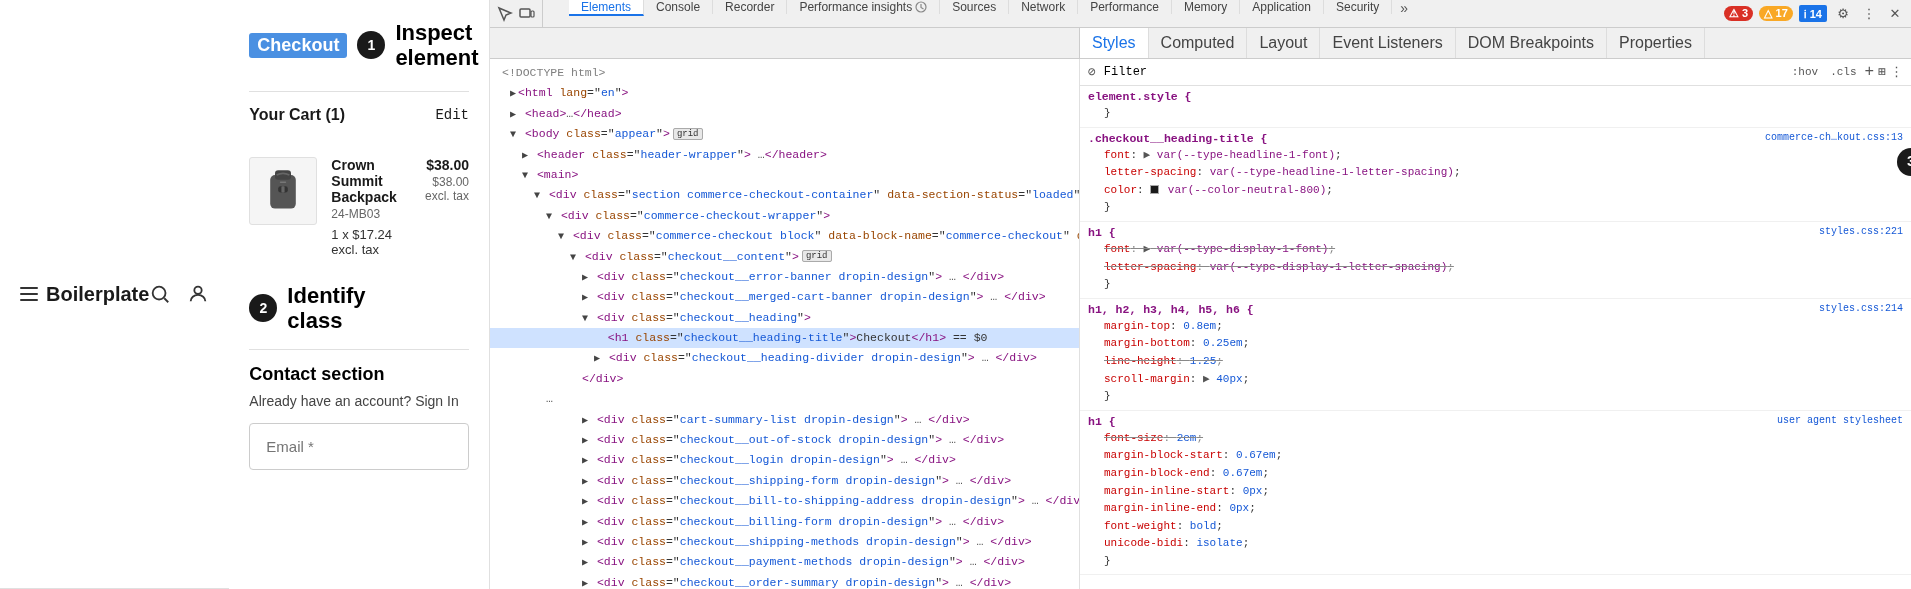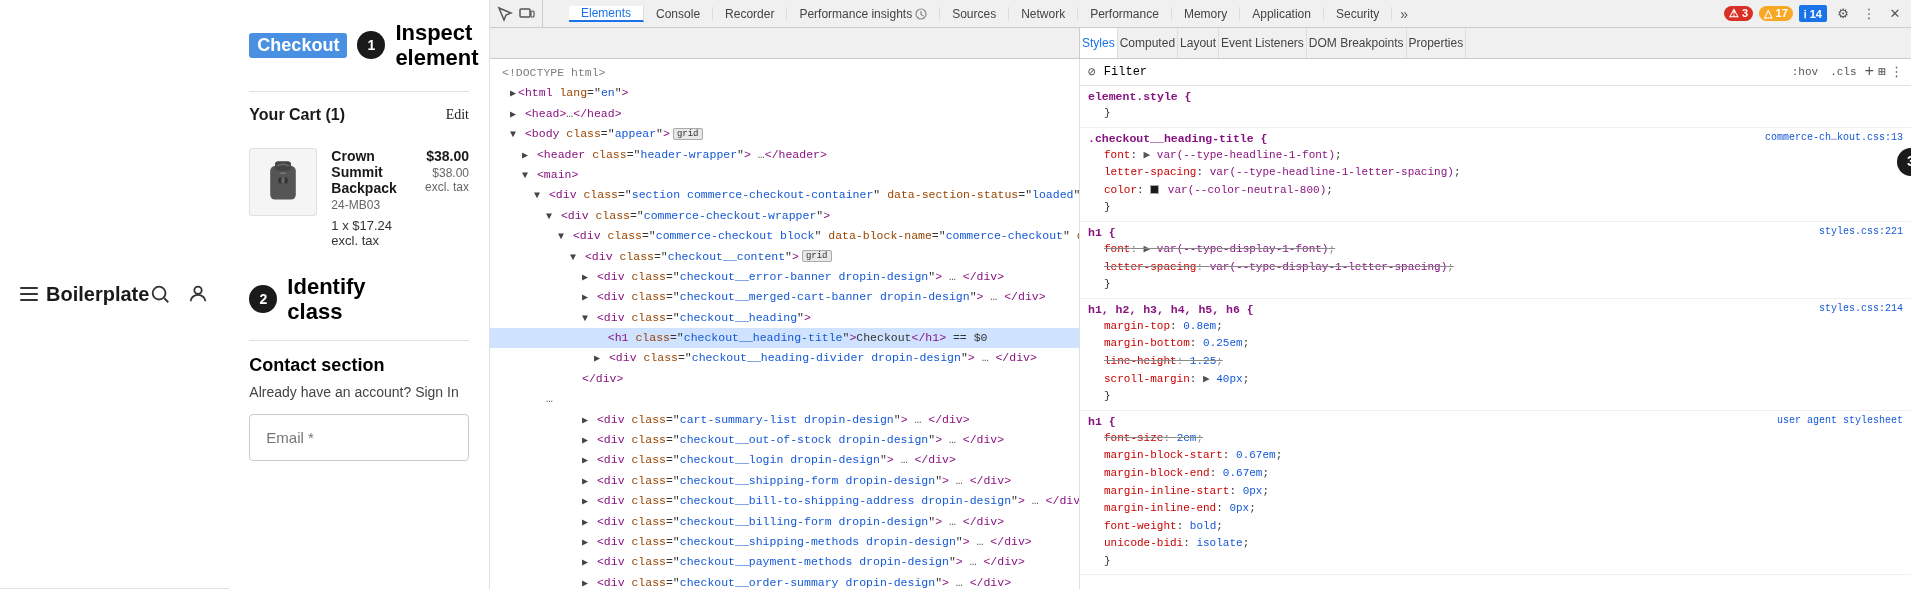--- a/index.html
+++ b/index.html
@@ -102,36 +102,36 @@
     .divider {
       border: none;
       border-top: 1px solid #e0e0e0;
       margin: 14px 0;
     }
 
     .cart-header {
       display: flex;
       justify-content: space-between;
       align-items: center;
-      margin-bottom: 14px;
+      margin-bottom: 23px;
     }
 
     .cart-title {
       font-size: 16px;
       font-weight: 700;
       color: #1a1a1a;
     }
 
     .edit-btn {
       font-size: 14px;
       color: #1a1a1a;
       cursor: pointer;
       background: none;
       border: none;
-      font-family: Liberation Serif, serif;
+      font-family: Liberation Mono, monospace;
     }
 
     .cart-item {
       display: flex;
       gap: 14px;
       align-items: flex-start;
       padding: 10px 0;
     }
 
     .cart-item-img {
@@ -256,21 +256,21 @@
       display: flex;
       align-items: center;
       justify-content: center;
       cursor: pointer;
       color: #555;
       font-size: 14px;
     }
 
     .devtools-tabs {
       display: flex;
-      align-items: center;
+      align-items: flex-start;
       overflow: hidden;
       padding-left: 26px;
     }
 
     .devtools-tab {
       padding: 0 12px;
       font-size: 12px;
       color: #444;
       cursor: pointer;
       display: flex;
@@ -343,22 +343,22 @@
     
     .devtools-subtabs {
       display: flex;
       align-items: stretch;
       background: #f0f0f0;
       border-bottom: 1px solid #ccc;
       height: 30px;
     }
 
     .devtools-subtab {
-      padding: 0 2px;
-      font-size: 12px;
+      padding: 0 12px;
+      font-size: 16px;
       color: #444;
       cursor: pointer;
       display: flex;
       align-items: center;
       border-right: 1px solid #ddd;
       white-space: nowrap;
     }
 
     .devtools-subtab.active {
       background: #fff;

